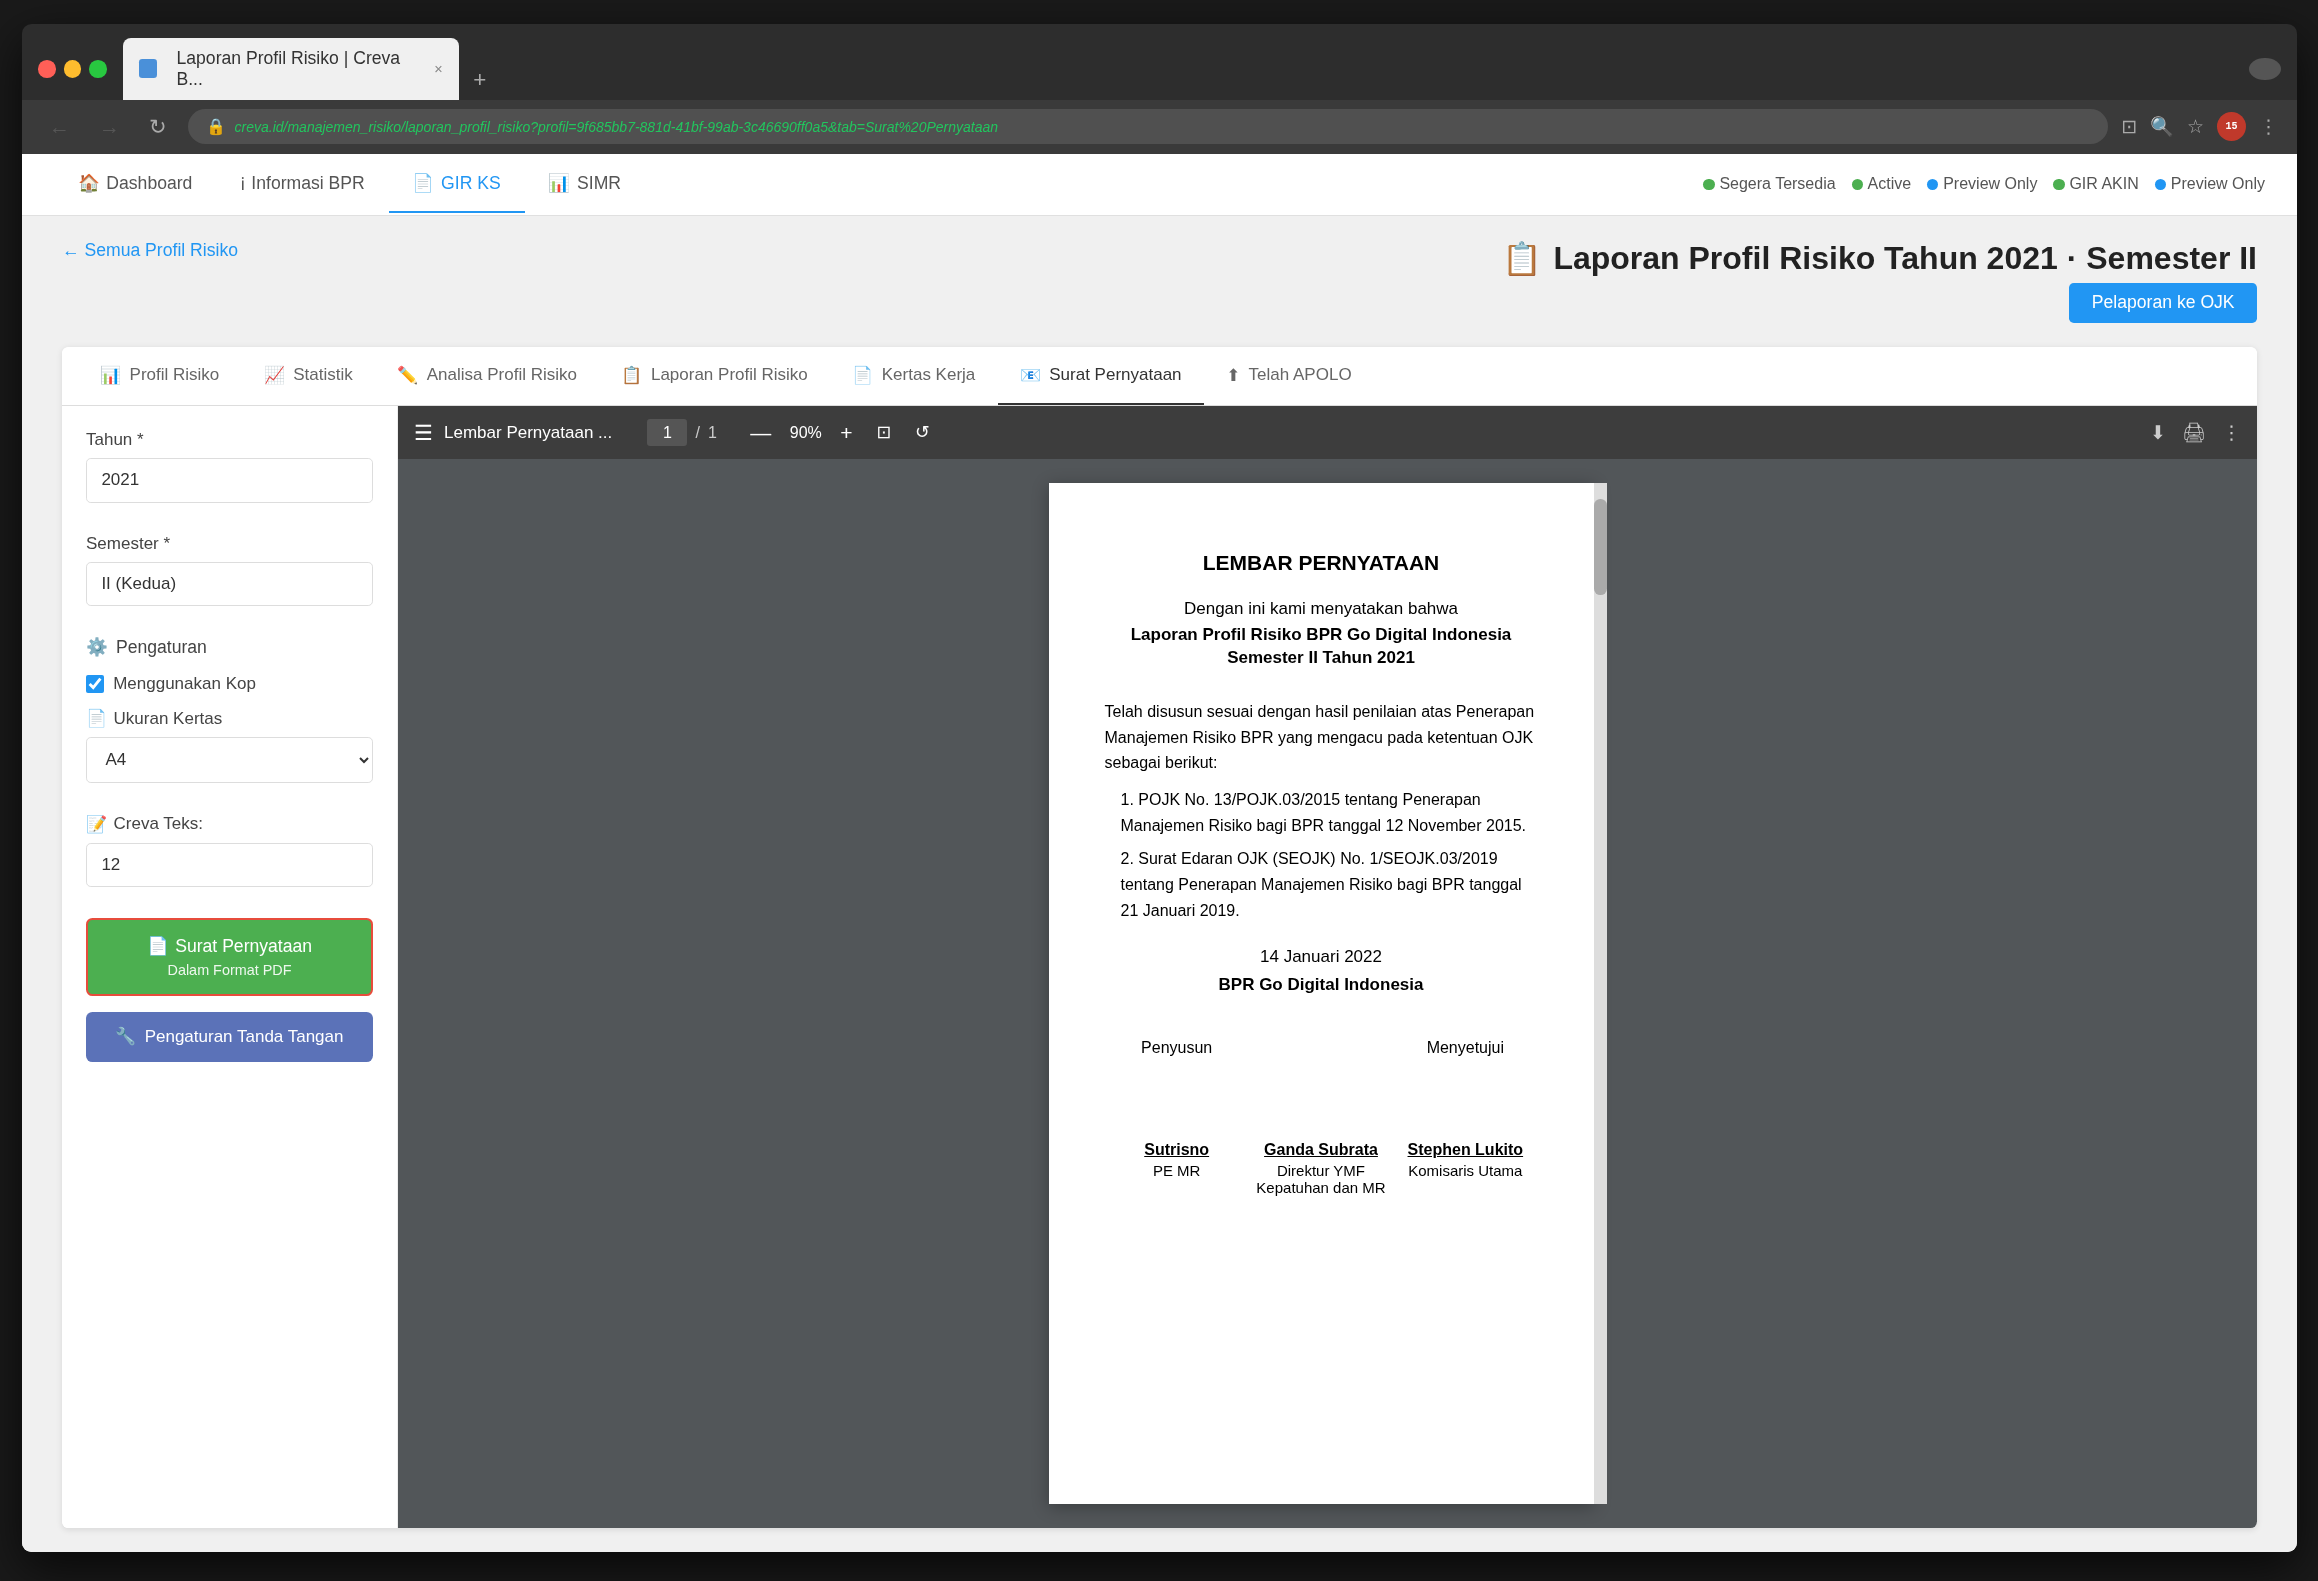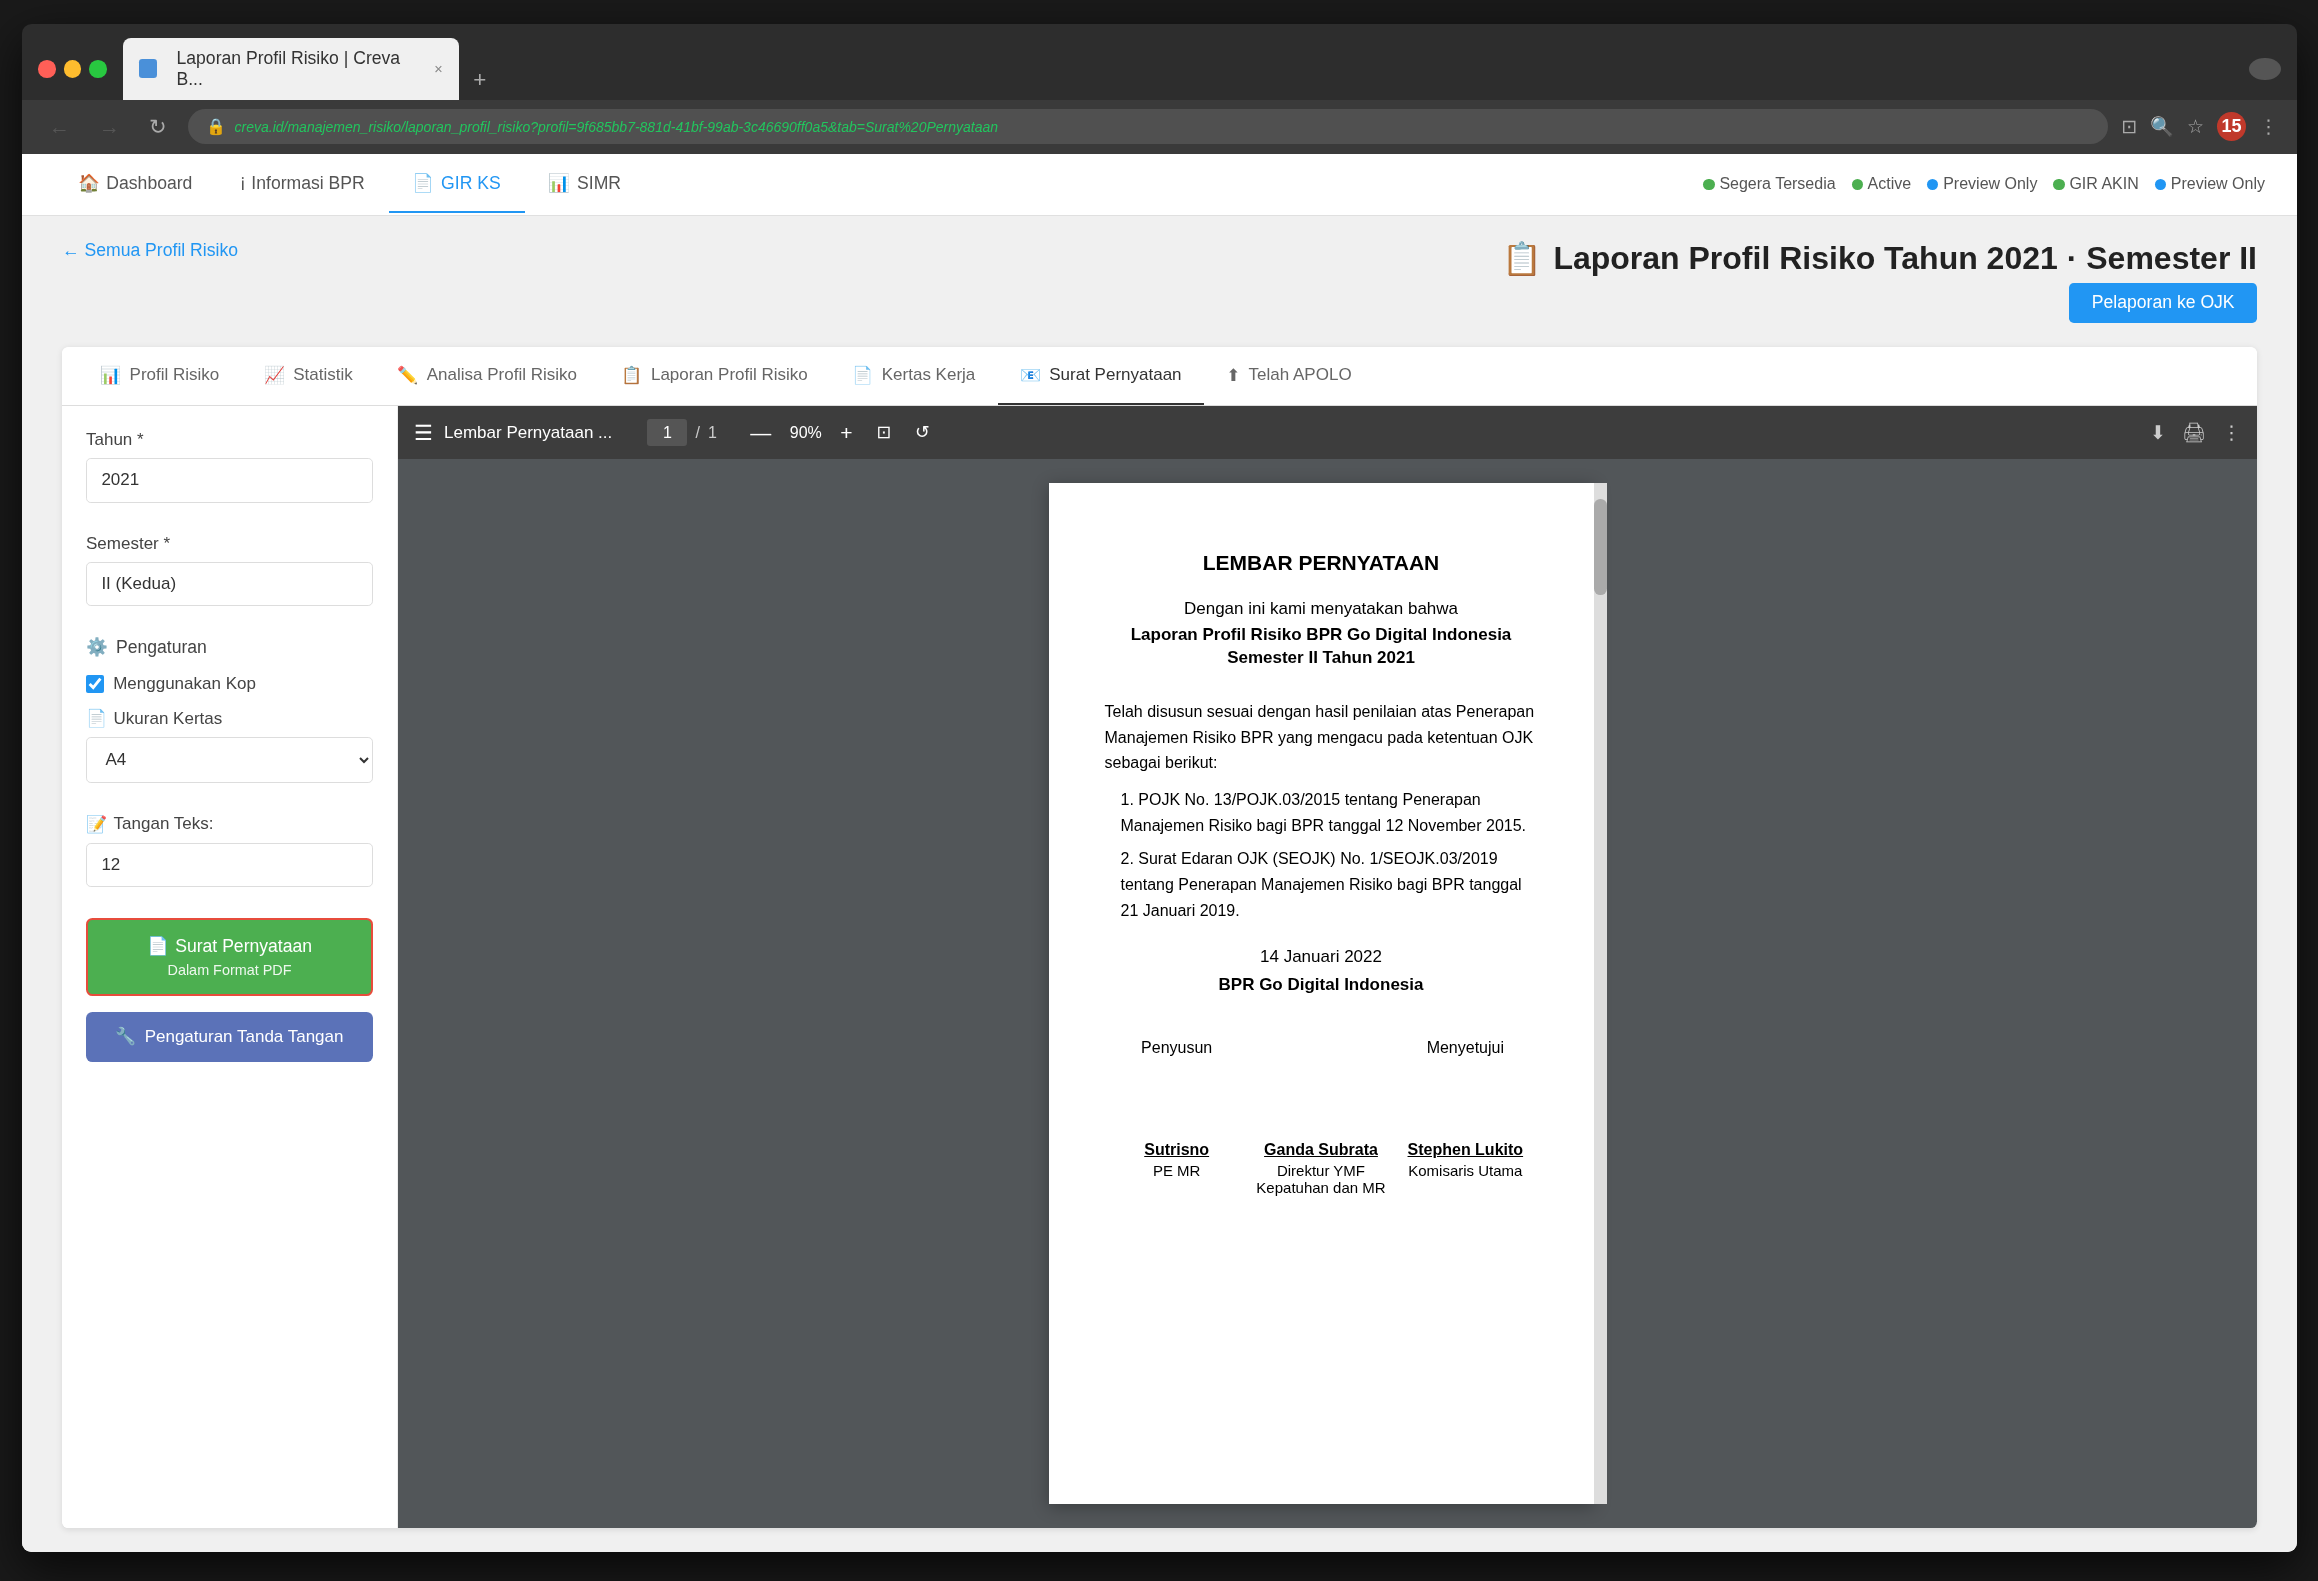--- a/index.html
+++ b/index.html
@@ -599,21 +599,21 @@
     <span class="nav-btn">↻</span>
     <div class="address-bar">
       <span class="lock-icon">🔒</span>
       <span style="font-size:14px;color:#22c55e;font-style:italic;">creva.id/manajemen_risiko/laporan_profil_risiko?profil=9f685bb7-881d-41bf-99ab-3c46690ff0a5&amp;tab=Surat%20Pernyataan</span>
     </div>
     <div class="nav-actions">
       <span style="font-size:19px;color:#aaa;">⊡</span>
       <span style="font-size:19px;color:#aaa;">🔍</span>
       <span style="font-size:19px;color:#aaa;">☆</span>
       <div class="user-avatar">
-        <span style="font-size:18px;">15</span>
+        <span style="font-size:10px;font-family:Liberation Mono, monospace;">15</span>
       </div>
       <span style="font-size:19px;color:#aaa;">⋮</span>
     </div>
   </div>
 
   <div class="app-container">
 
     <div class="app-nav">
       <div class="app-nav-item">
         <span>🏠</span>
@@ -733,21 +733,21 @@
               <select class="form-select">
                 <option>A4</option>
                 <option>A3</option>
                 <option>Letter</option>
               </select>
             </div>
 
             <div class="form-group">
               <div class="section-label">
                 <span>📝</span>
-                <span>Tangan Teks:</span>
+                <span>Creva Teks:</span>
               </div>
               <input class="form-input" value="12" style="">
             </div>
 
             <div style="position:relative;margin-bottom:16px;">
               <button class="surat-btn">
                 <span style="display:flex;align-items:center;gap:6.4px;">
                   <span>📄</span>
                   <span>Surat Pernyataan</span>
                 </span>

